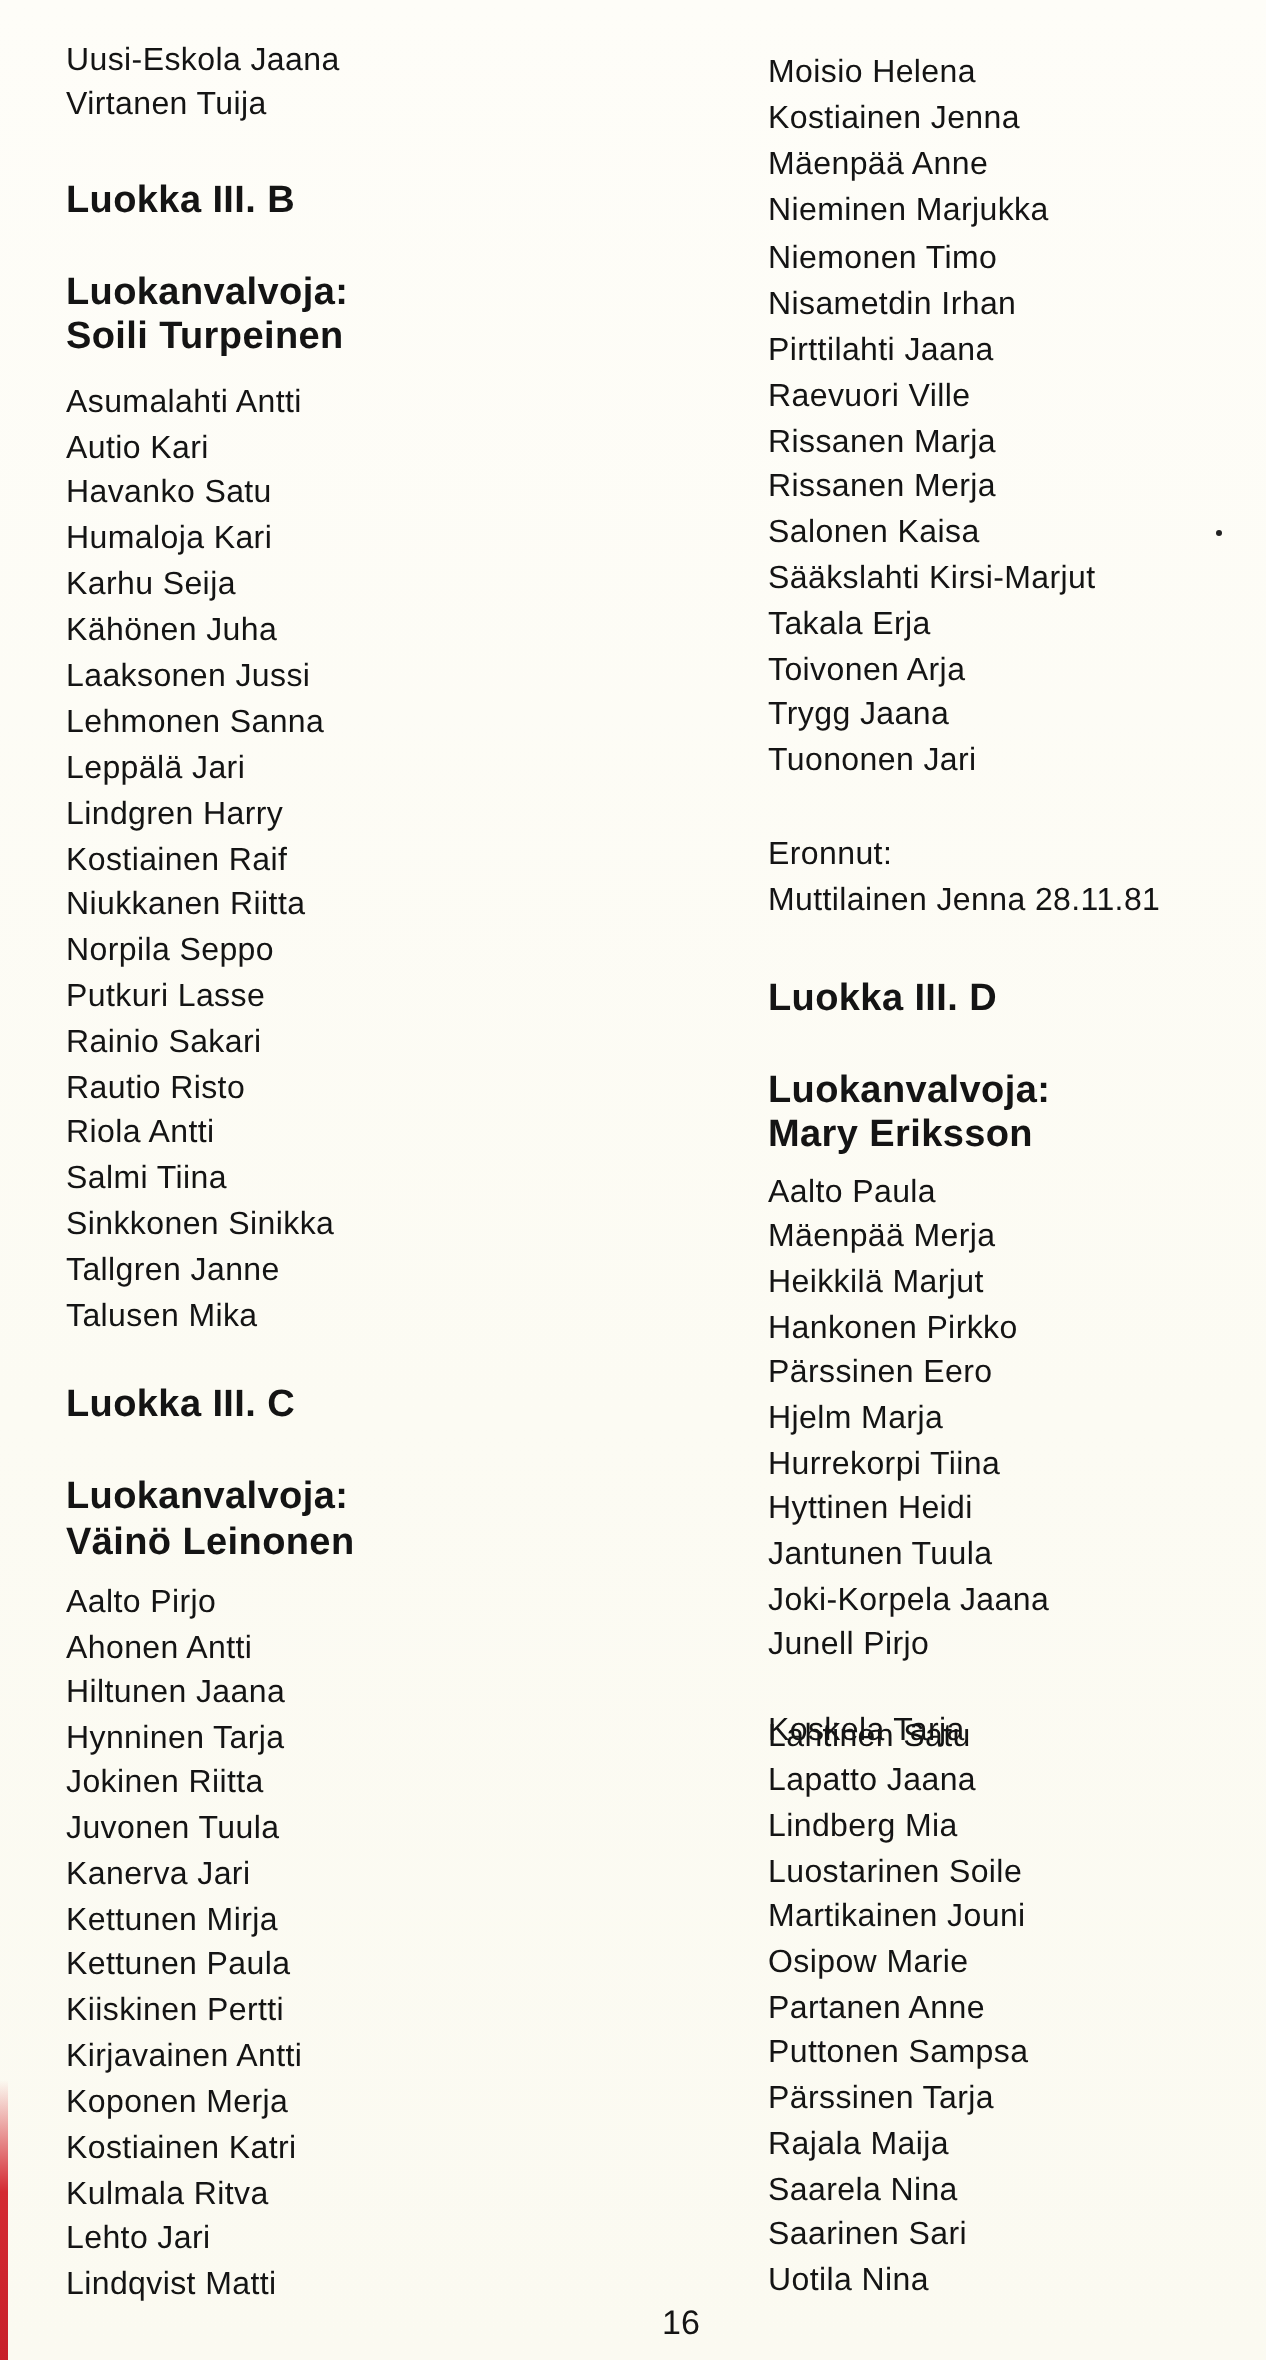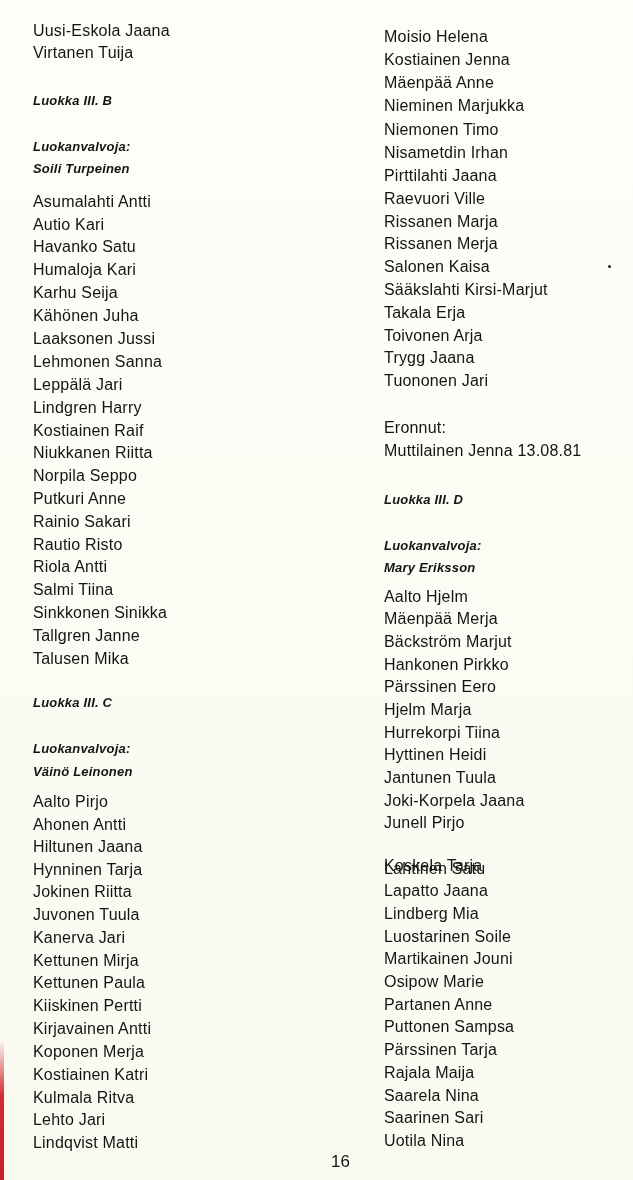--- a/index.html
+++ b/index.html
@@ -35,21 +35,21 @@
   .col-left { left: 33px; width: 300px; }
   .col-right { left: 384px; width: 245px; }
   .line {
     position: absolute;
     left: 0;
     white-space: nowrap;
     font-size: 16px;
     line-height: 20px;
     letter-spacing: 0.2px;
   }
-  .bold { font-weight: bold; font-size: 13px; font-style: italic; }
+  .bold { font-weight: bold; font-size: 19px; }
   .page-number {
     position: absolute;
     left: 331px;
     top: 1152px;
     font-size: 17px;
     line-height: 20px;
   }
   .speck {
     position: absolute;
     left: 608px;
@@ -82,21 +82,21 @@
       <div class="line" style="top:260px">Humaloja Kari</div>
       <div class="line" style="top:283px">Karhu Seija</div>
       <div class="line" style="top:306px">Kähönen Juha</div>
       <div class="line" style="top:329px">Laaksonen Jussi</div>
       <div class="line" style="top:352px">Lehmonen Sanna</div>
       <div class="line" style="top:375px">Leppälä Jari</div>
       <div class="line" style="top:398px">Lindgren Harry</div>
       <div class="line" style="top:421px">Kostiainen Raif</div>
       <div class="line" style="top:443px">Niukkanen Riitta</div>
       <div class="line" style="top:466px">Norpila Seppo</div>
-      <div class="line" style="top:489px">Putkuri Anne</div>
+      <div class="line" style="top:489px">Putkuri Lasse</div>
       <div class="line" style="top:512px">Rainio Sakari</div>
       <div class="line" style="top:535px">Rautio Risto</div>
       <div class="line" style="top:557px">Riola Antti</div>
       <div class="line" style="top:580px">Salmi Tiina</div>
       <div class="line" style="top:603px">Sinkkonen Sinikka</div>
       <div class="line" style="top:626px">Tallgren Janne</div>
       <div class="line" style="top:649px">Talusen Mika</div>
     </div>
 
     <div class="line bold" style="top:693px">Luokka III. C</div>
@@ -137,30 +137,30 @@
       <div class="line" style="top:234px">Rissanen Merja</div>
       <div class="line" style="top:257px">Salonen Kaisa</div>
       <div class="line" style="top:280px">Sääkslahti Kirsi-Marjut</div>
       <div class="line" style="top:303px">Takala Erja</div>
       <div class="line" style="top:326px">Toivonen Arja</div>
       <div class="line" style="top:348px">Trygg Jaana</div>
       <div class="line" style="top:371px">Tuononen Jari</div>
     </div>
 
     <div class="line" style="top:418px">Eronnut:</div>
-    <div class="line" style="top:441px">Muttilainen Jenna 13.08.81</div>
+    <div class="line" style="top:441px">Muttilainen Jenna 28.11.81</div>
 
     <div class="line bold" style="top:490px">Luokka III. D</div>
     <div class="line bold" style="top:536px">Luokanvalvoja:</div>
     <div class="line bold" style="top:558px">Mary Eriksson</div>
 
     <div>
-      <div class="line" style="top:587px">Aalto Hjelm</div>
+      <div class="line" style="top:587px">Aalto Paula</div>
       <div class="line" style="top:609px">Mäenpää Merja</div>
-      <div class="line" style="top:632px">Bäckström Marjut</div>
+      <div class="line" style="top:632px">Heikkilä Marjut</div>
       <div class="line" style="top:655px">Hankonen Pirkko</div>
       <div class="line" style="top:677px">Pärssinen Eero</div>
       <div class="line" style="top:700px">Hjelm Marja</div>
       <div class="line" style="top:723px">Hurrekorpi Tiina</div>
       <div class="line" style="top:745px">Hyttinen Heidi</div>
       <div class="line" style="top:768px">Jantunen Tuula</div>
       <div class="line" style="top:791px">Joki-Korpela Jaana</div>
       <div class="line" style="top:813px">Junell Pirjo</div>
       <div class="line" style="top:856px">Koskela Tarja</div>
       <div class="line" style="top:859px">Lahtinen Satu</div>

